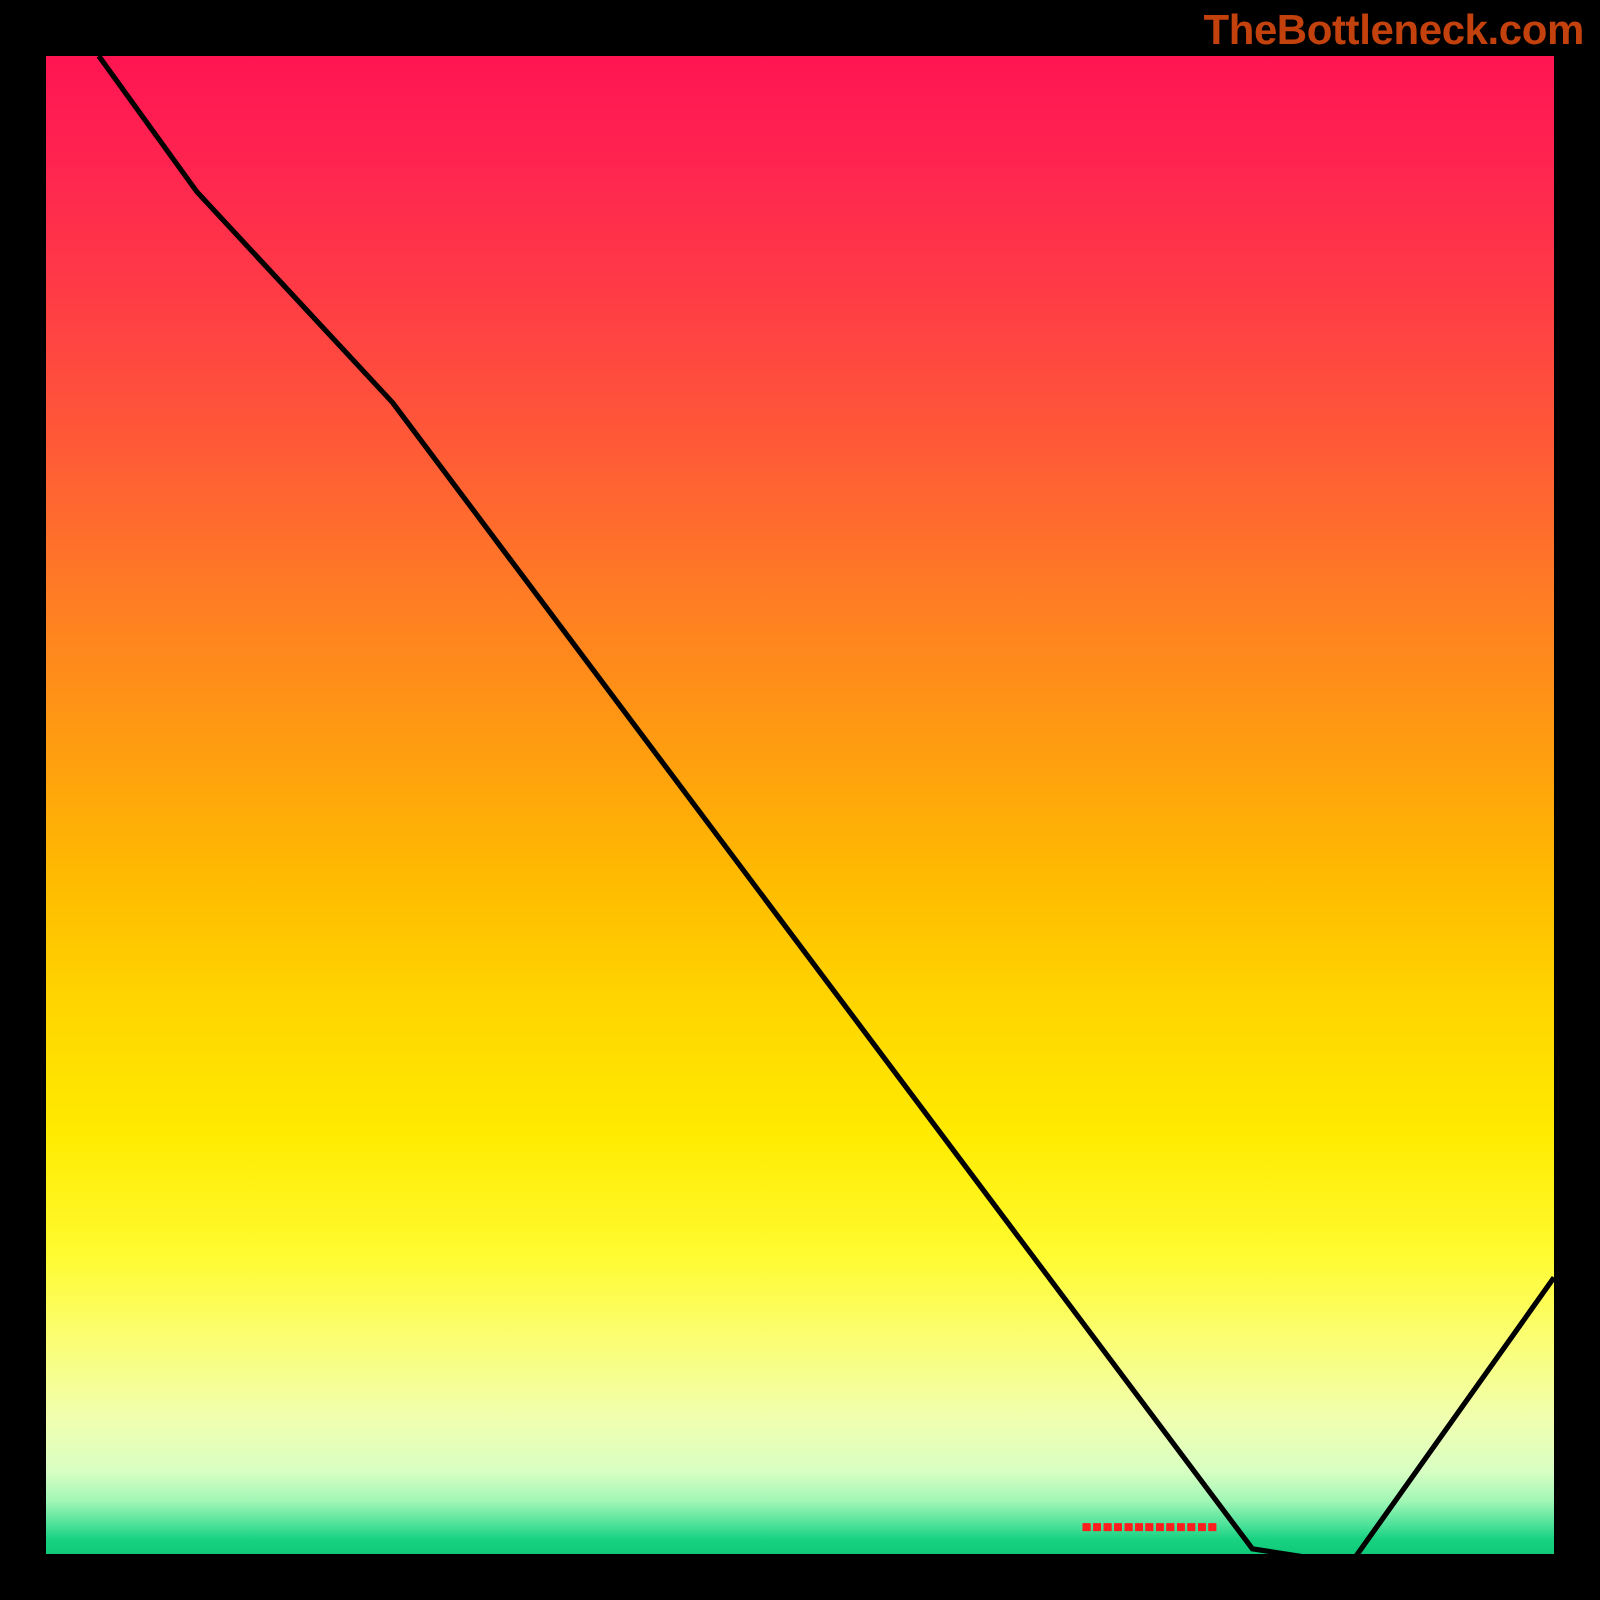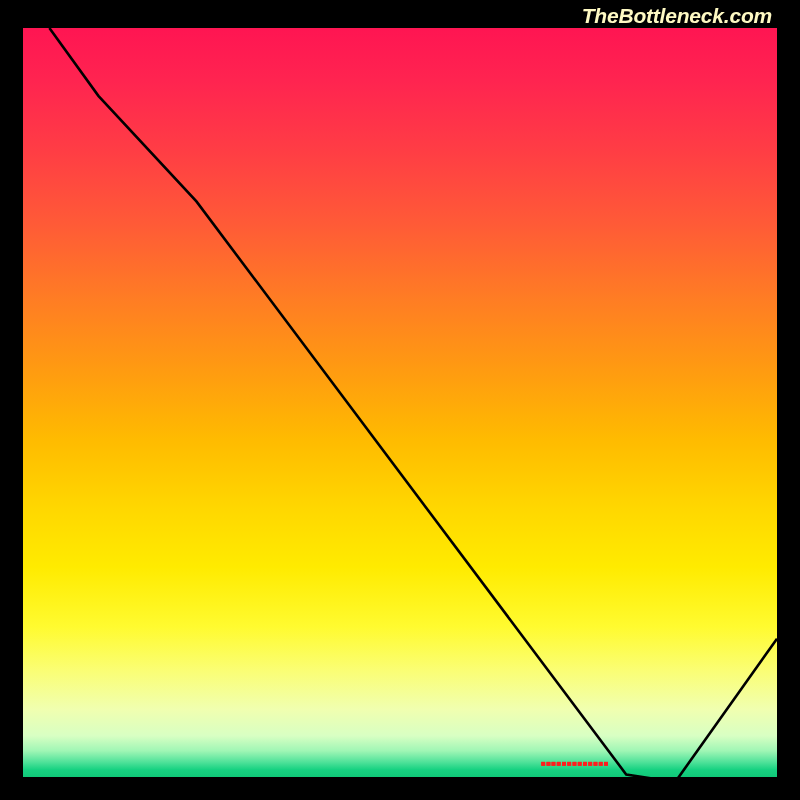--- a/index.html
+++ b/index.html
@@ -13,27 +13,26 @@
   }
   .frame {
     position: relative;
     width: 800px;
     height: 800px;
     background: #000;
   }
   .attribution {
     position: absolute;
     top: 4px;
-    right: 28px;
-    color: #fef9c3;
+    right: 8px;
+    color: #c2410c;
     font-size: 21px;
     font-weight: bold;
     letter-spacing: -0.2px;
     user-select: none;
-    font-style: italic;
   }
   .plot {
     position: absolute;
     
     left: 23px;
     top: 28px;
     width: 754px;   
     height: 749px;  
   }
   .gradient {

